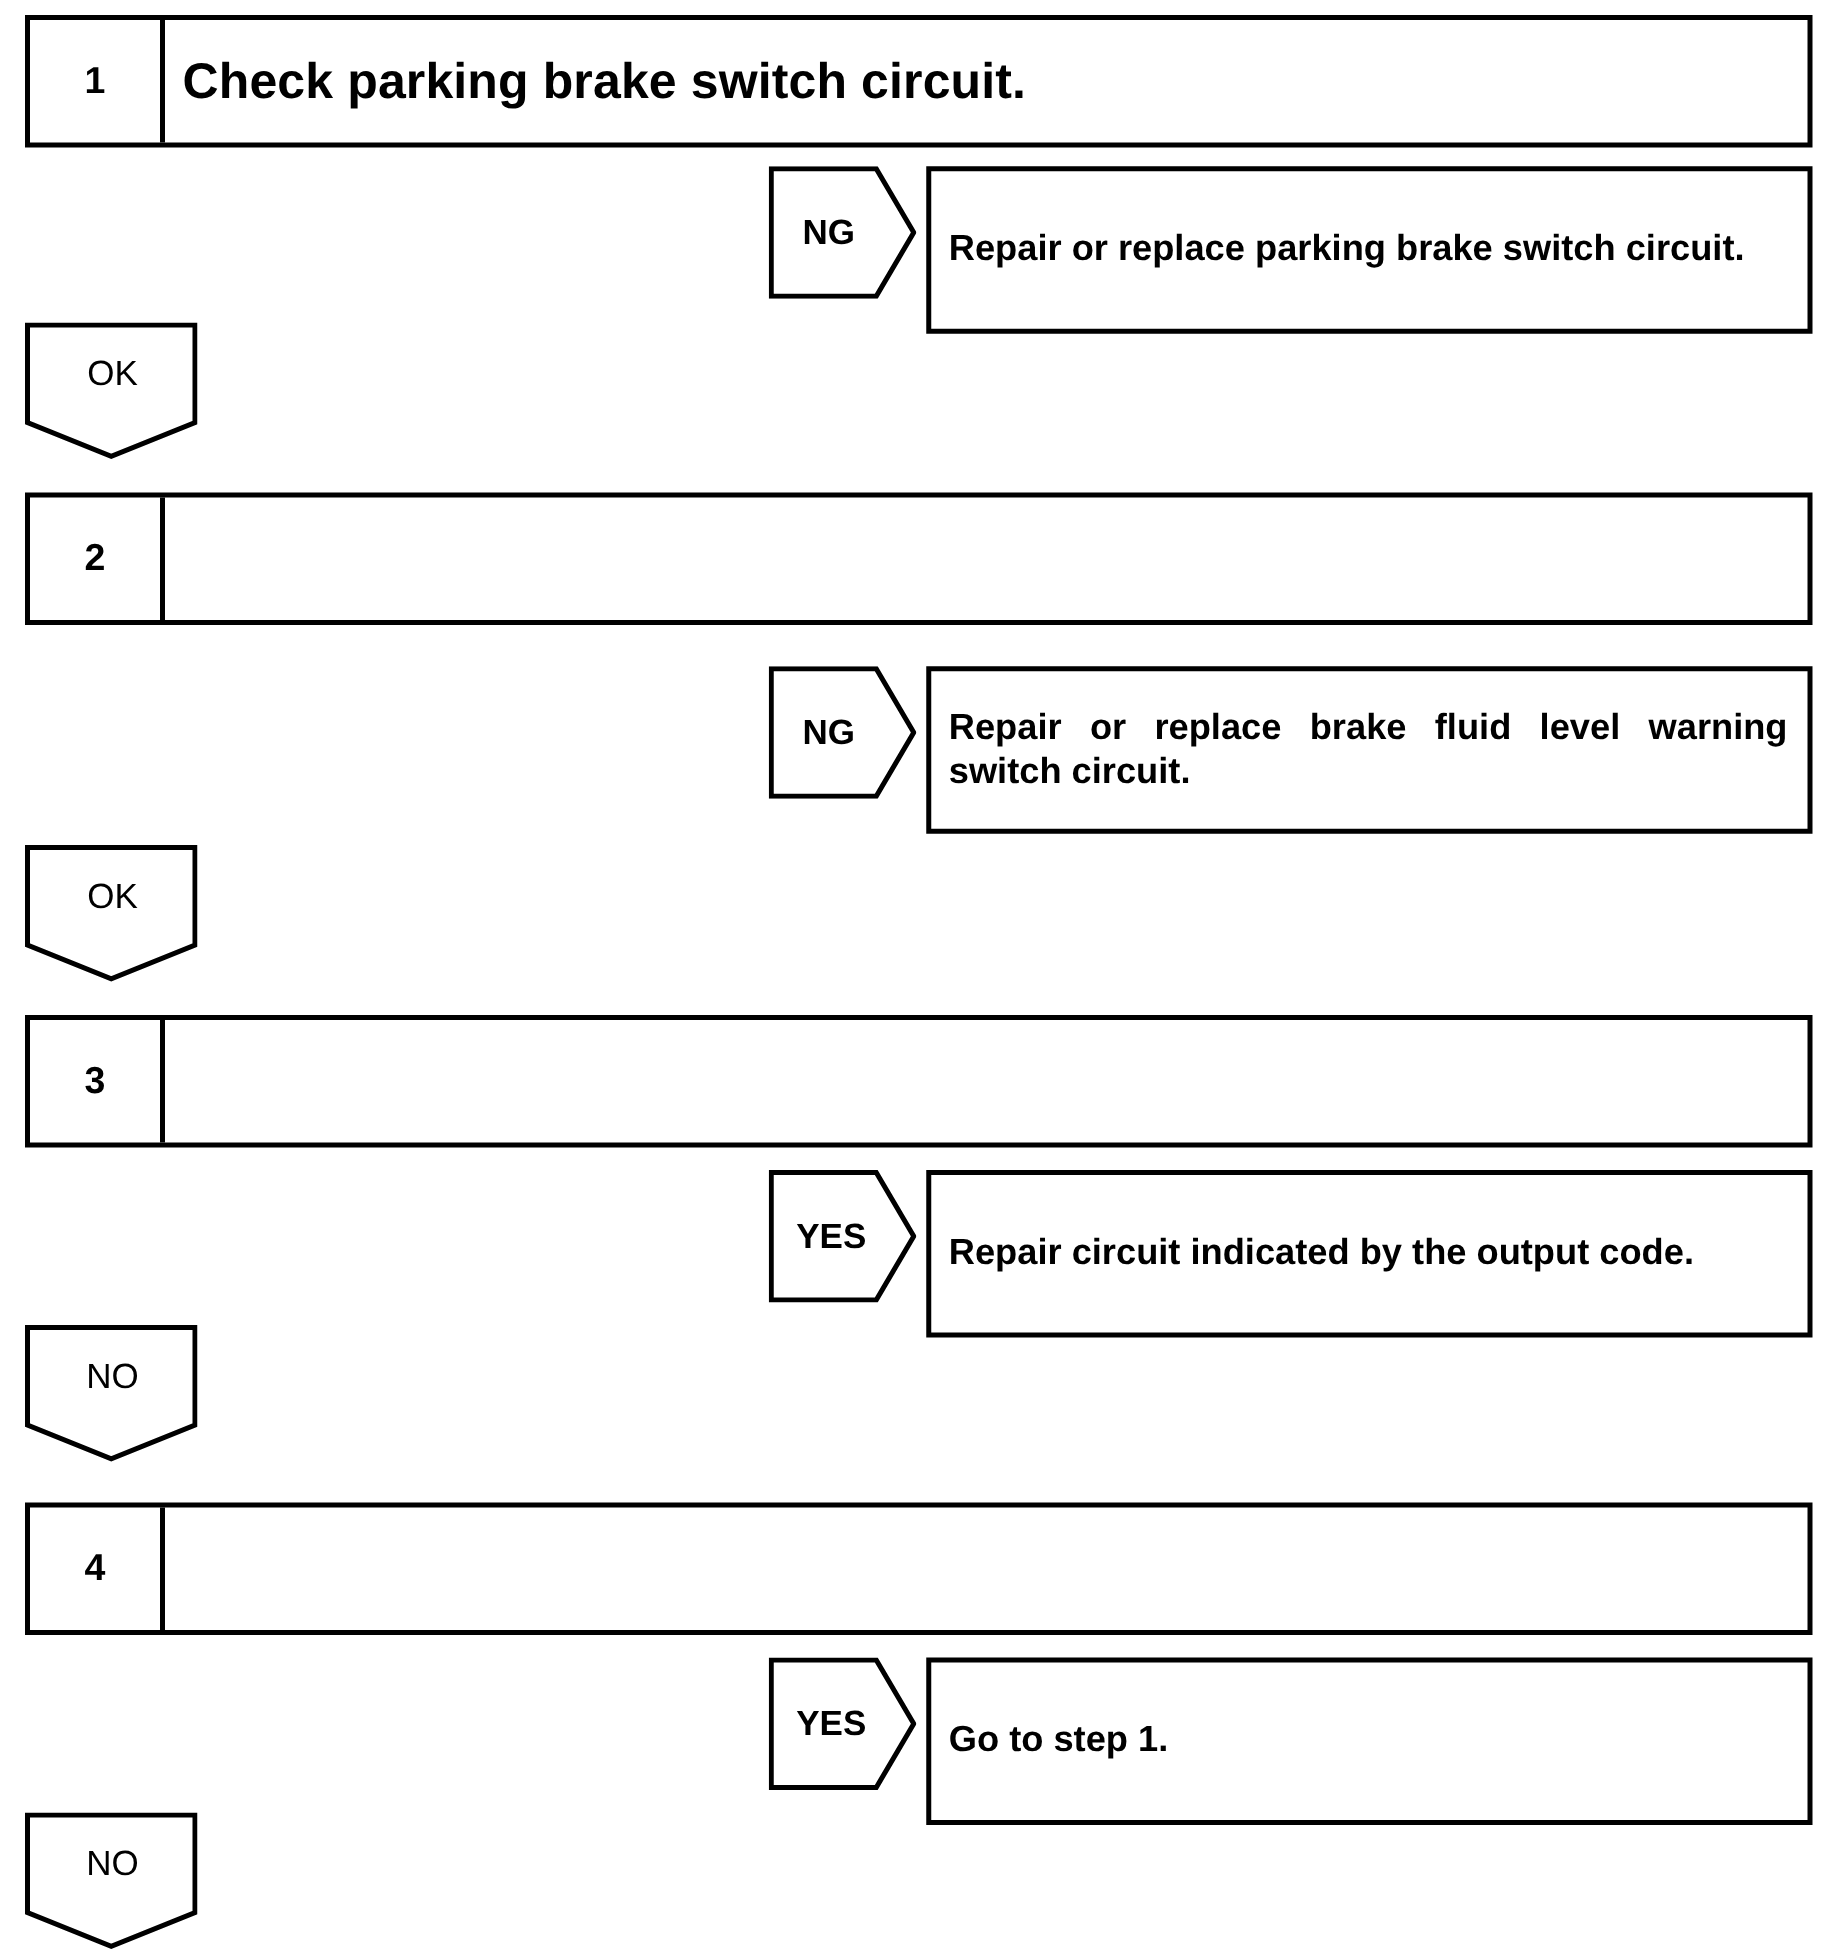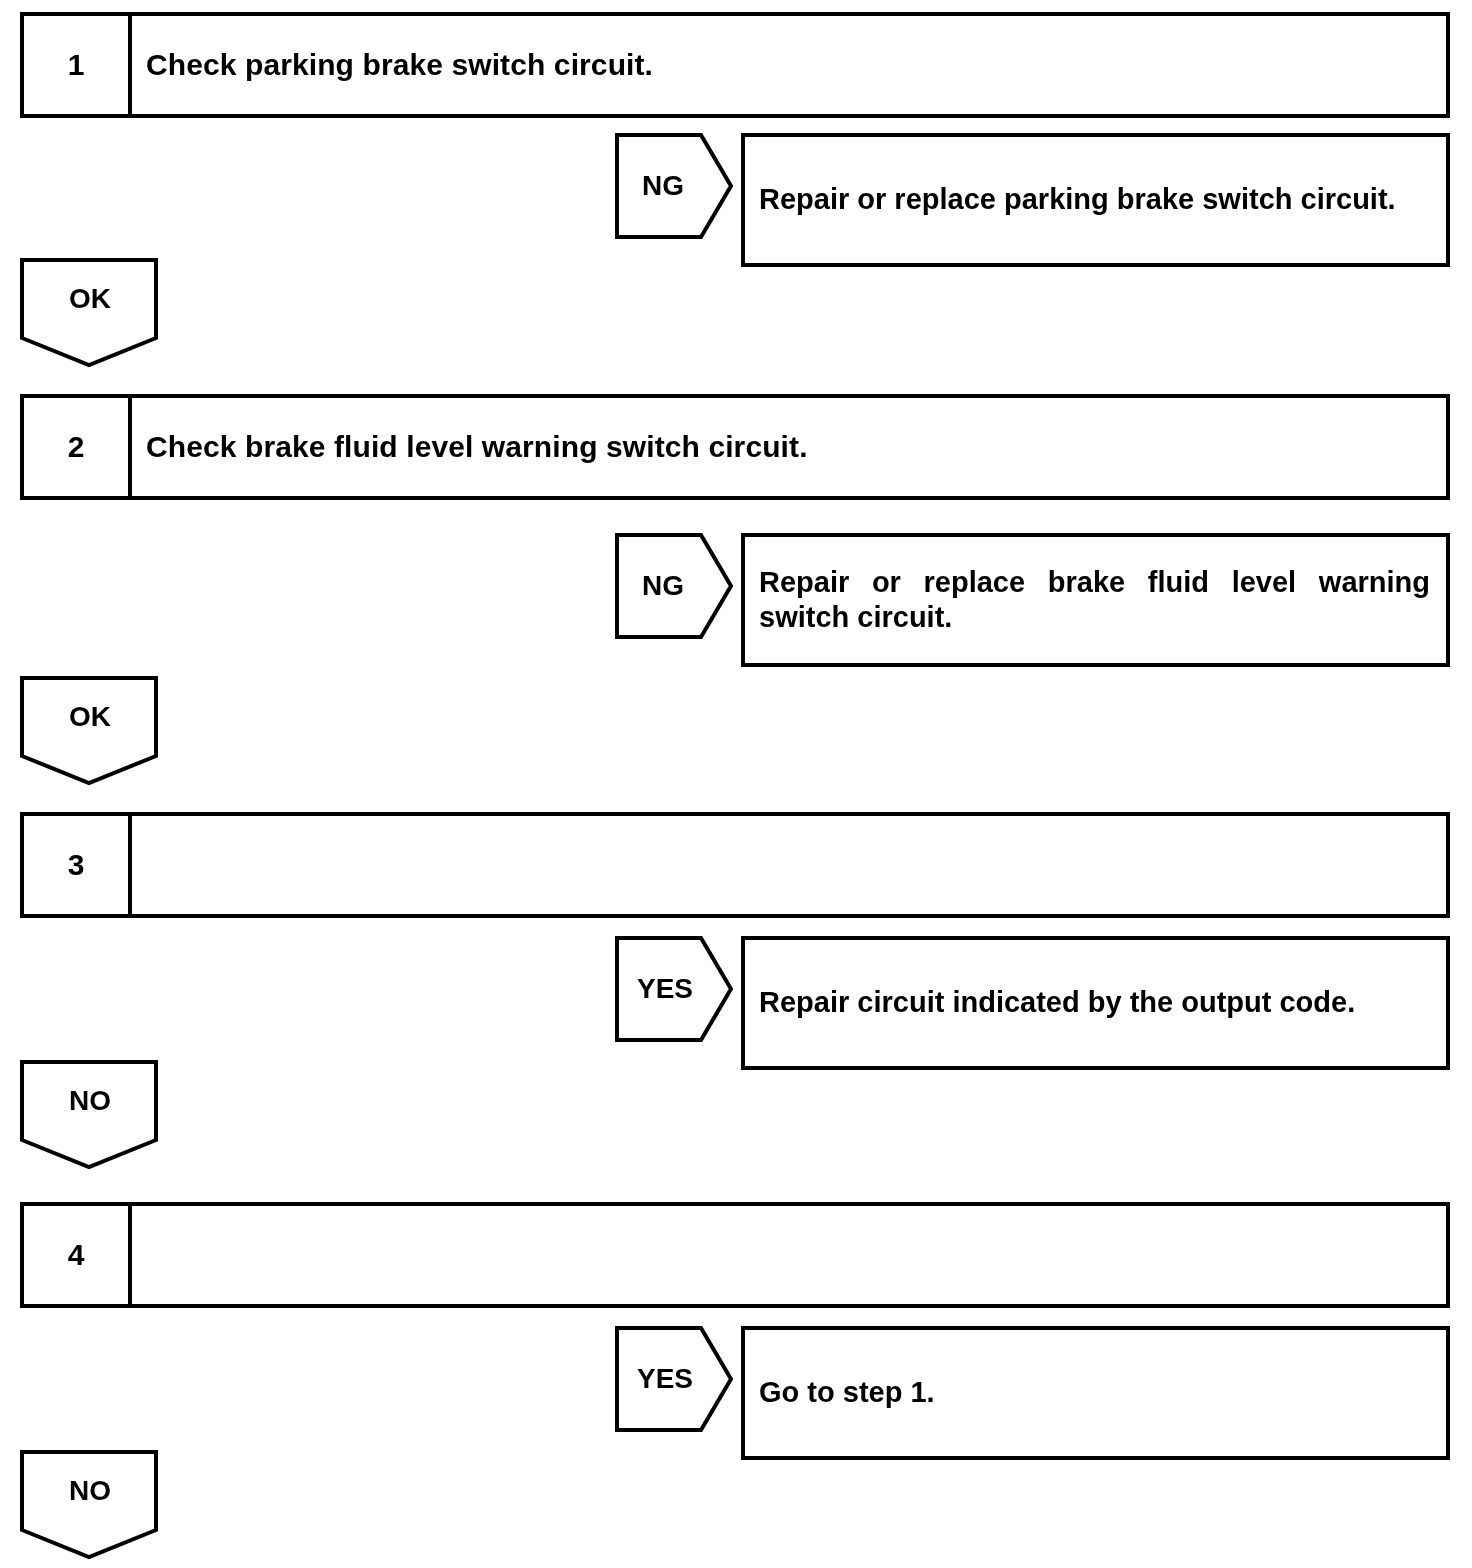--- a/index.html
+++ b/index.html
@@ -43,21 +43,21 @@
     font-size: 30px;
     font-weight: bold;
     line-height: 1;
   }
   .step-text {
     flex: 1 1 auto;
     box-sizing: border-box;
     padding: 0 15px 0 14px;
     display: flex;
     align-items: center;
-    font-size: 30px;
+    font-size: 40px;
     font-weight: bold;
     letter-spacing: 0.1px;
   }
 
   
   .branch-row {
     position: absolute;
     left: 615px;
     height: 106px;
   }
@@ -129,21 +129,21 @@
   .pentagon .lbl {
     position: absolute;
     left: 0;
     top: 0;
     width: 140px;
     height: 82px;
     display: flex;
     align-items: center;
     justify-content: center;
     font-size: 28px;
-    font-weight: bold;
+    font-weight: normal;
     line-height: 1;
   }
 </style>
 </head>
 <body>
 
 <div id="canvas">
 
   <div class="step-row" style="top:12px;">
     <div class="step-num">1</div>
@@ -164,21 +164,20 @@
 
   <div class="pentagon" style="top:258px;">
     <svg viewBox="0 0 138 110" xmlns="http://www.w3.org/2000/svg" aria-hidden="true">
       <polygon points="2,2 136,2 136,80 69,107 2,80" fill="#ffffff" stroke="#000000" stroke-width="4" stroke-linejoin="miter"></polygon>
     </svg>
     <div class="lbl">OK</div>
   </div>
 
   <div class="step-row" style="top:394px;">
     <div class="step-num">2</div>
-    <div class="step-text">Check brake fluid level warning switch circuit.</div>
   </div>
 
   <div class="branch-row" style="top:533px;">
     <div class="branch-arrow">
       <svg viewBox="0 0 118 106" xmlns="http://www.w3.org/2000/svg" aria-hidden="true">
         <polygon points="2,2 86,2 116,53 86,104 2,104" fill="#ffffff" stroke="#000000" stroke-width="4" stroke-linejoin="miter"></polygon>
       </svg>
       <div class="lbl">NG</div>
     </div>
     <div class="result-box">

